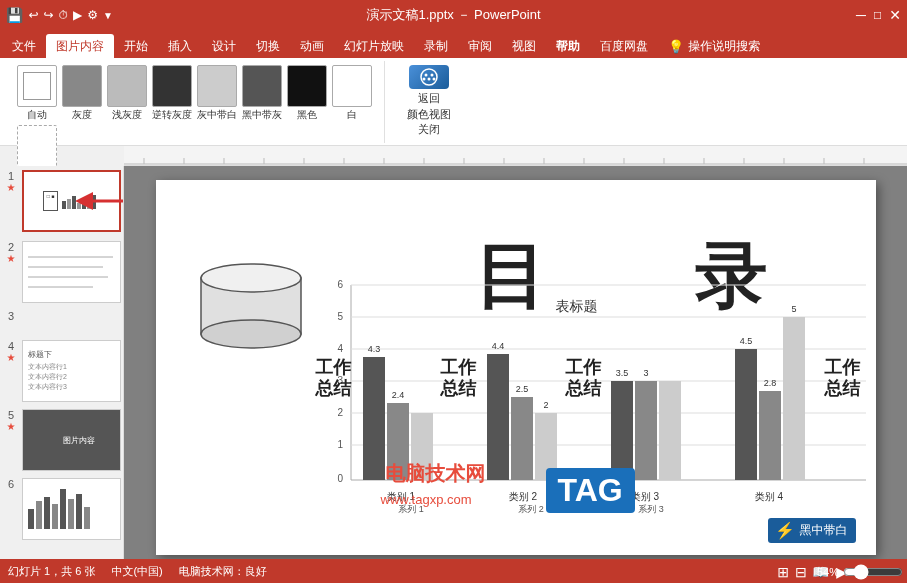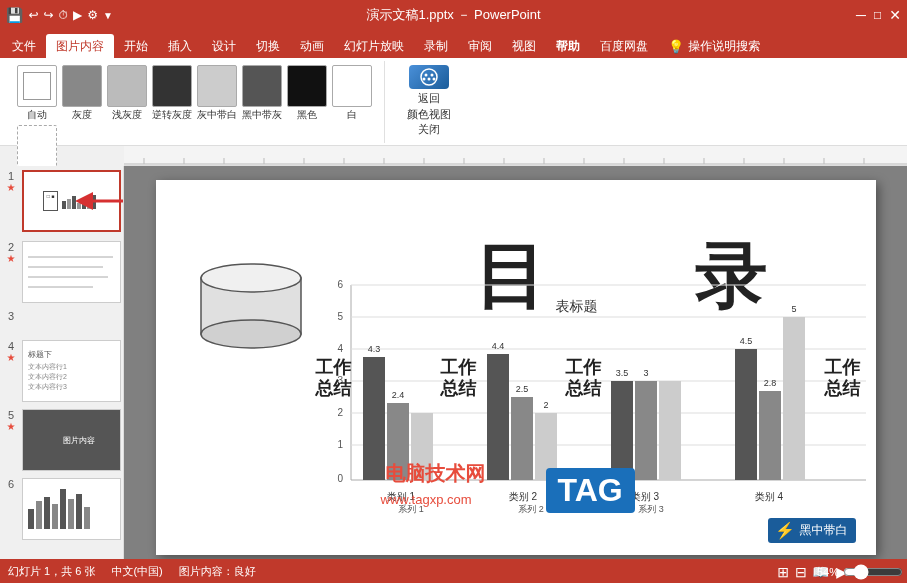--- a/index.html
+++ b/index.html
@@ -367,21 +367,21 @@
         <span>黑中带白</span>
       </div>
 
     </div>
   </div>
 </div>
 
 <div style="height:25px;background:#c0392b;display:flex;align-items:center;padding:0 8px;font-size:11px;color:white;gap:16px;position:relative;">
   <span>幻灯片 1，共 6 张</span>
   <span>中文(中国)</span>
-  <span>图片内容：良好</span>
+  <span>电脑技术网：良好</span>
   <div style="position:absolute;right:60px;display:flex;align-items:center;gap:6px;">
     <span style="cursor:pointer;font-size:14px;">⊞</span>
     <span style="cursor:pointer;font-size:14px;">⊟</span>
     <span style="cursor:pointer;font-size:14px;">📖</span>
     <span style="cursor:pointer;font-size:14px;">▶</span>
   </div>
   <div style="position:absolute;right:4px;display:flex;align-items:center;gap:4px;">
     <span>54%</span>
     <input type="range" min="10" max="200" value="54" style="width: 60px; height: 10px; accent-color: white;">
   </div>

